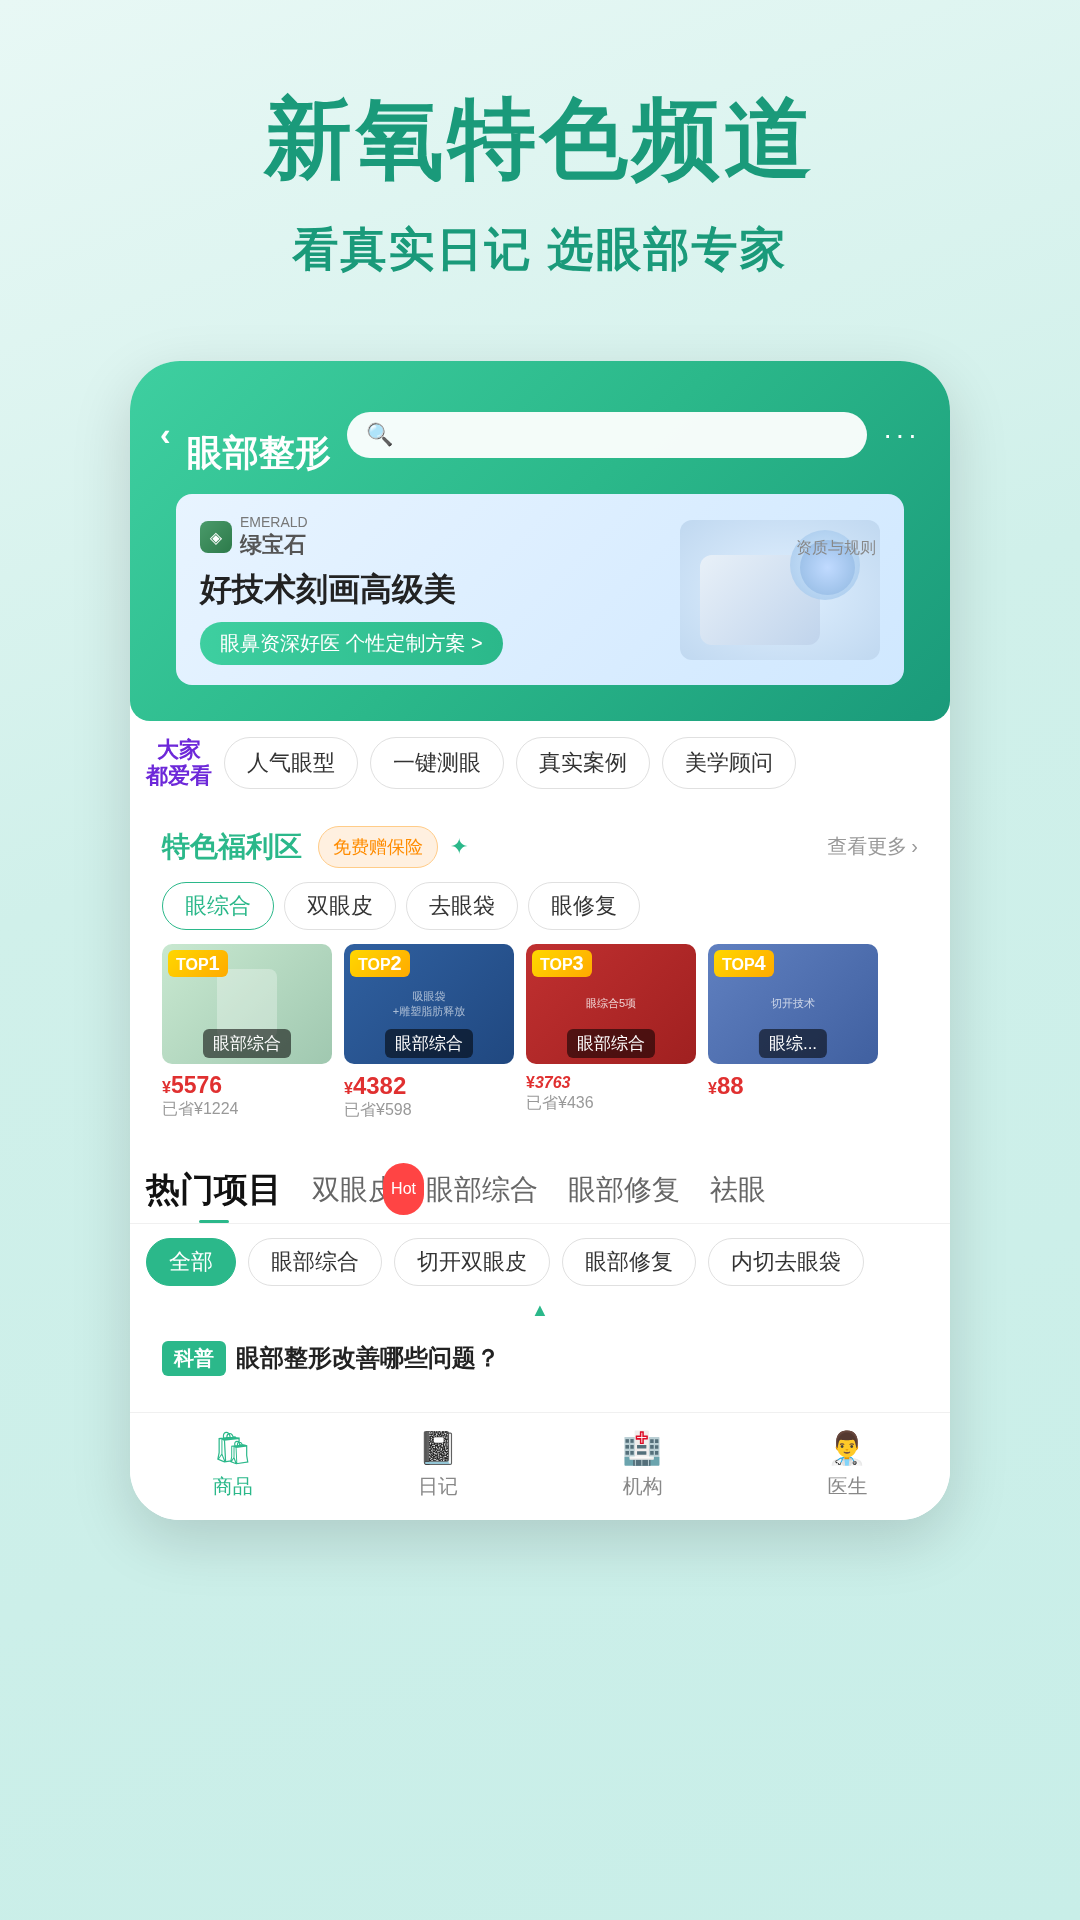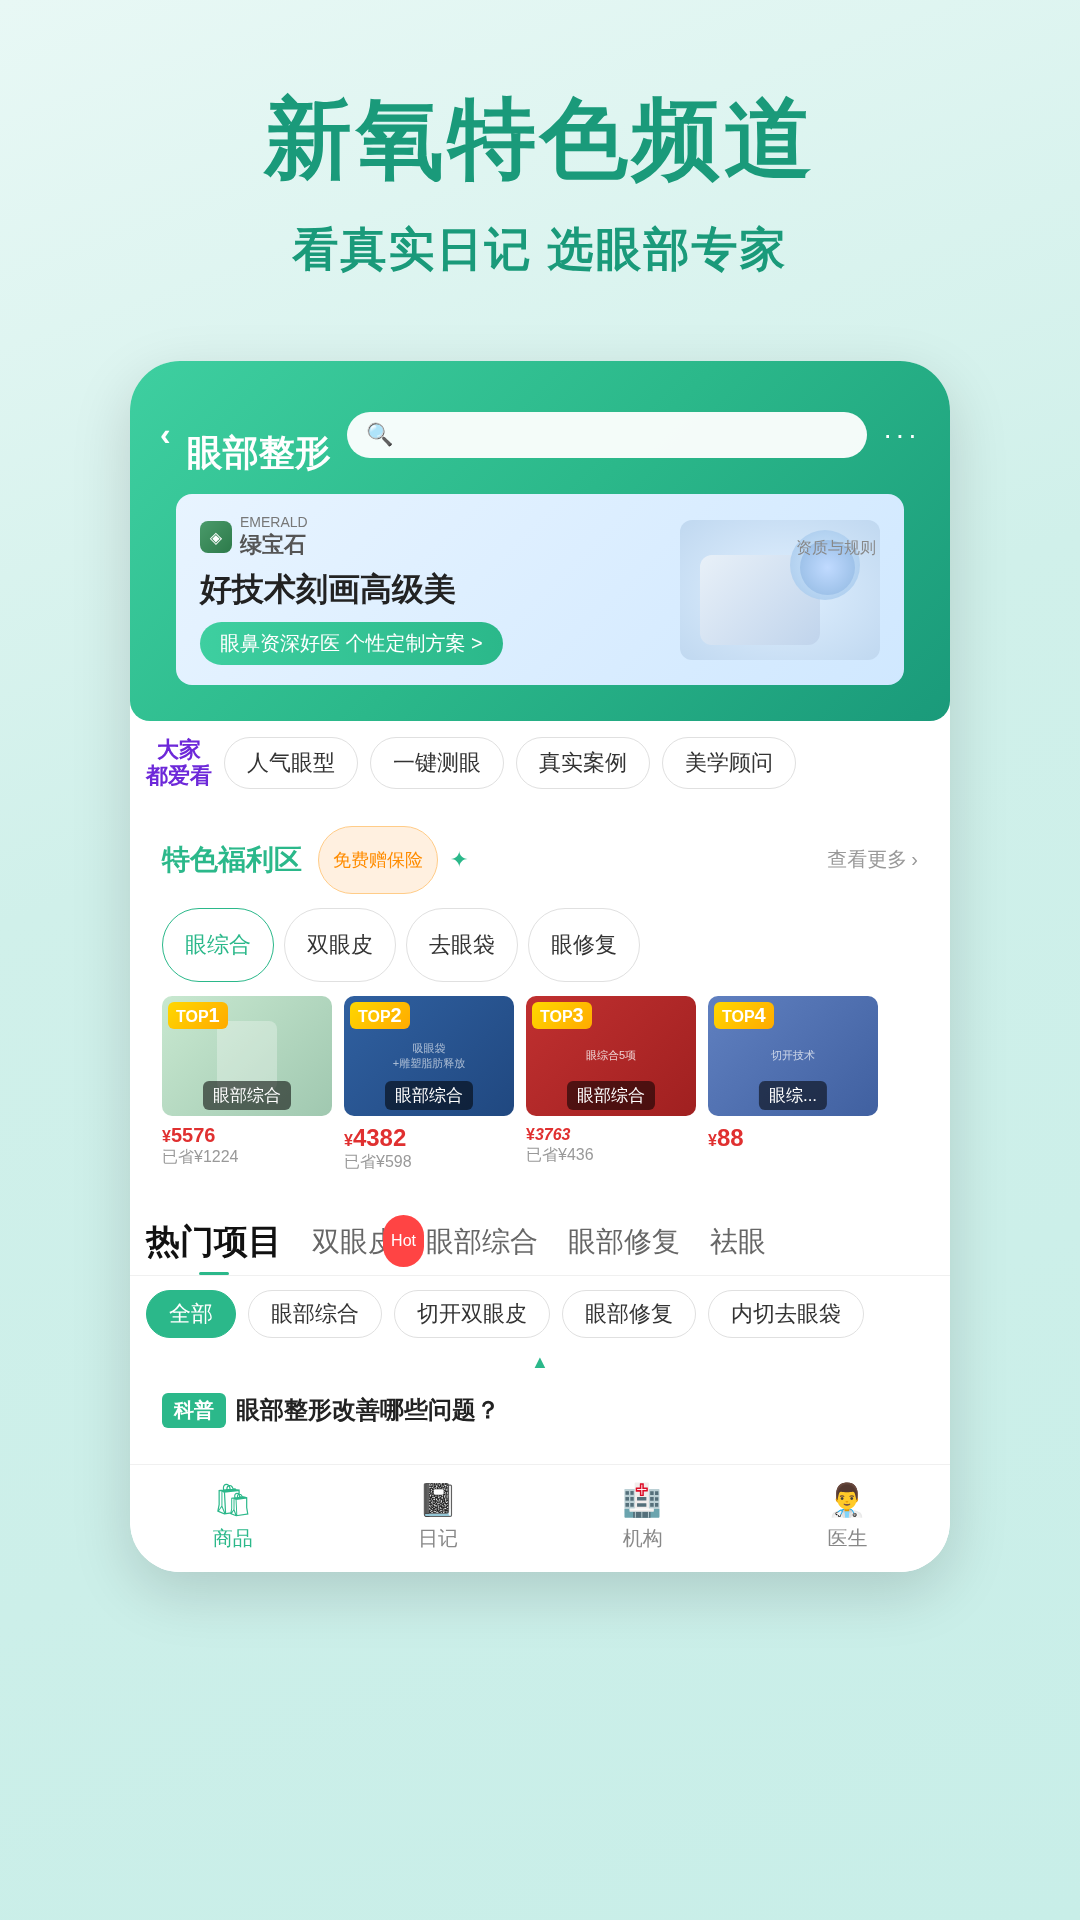--- a/index.html
+++ b/index.html
@@ -204,21 +204,21 @@
     .special-title {
       font-size: 28px;
       font-weight: 800;
       color: #2bb88a;
     }
     .special-badge {
       background: #fff0e0;
       color: #ff8c00;
       border: 1px solid #ffcc88;
       border-radius: 50px;
-      padding: 21px 14px;
+      padding: 8px 14px;
       font-size: 18px;
       margin-left: 8px;
     }
     .special-plus {
       color: #2bb88a;
       font-size: 22px;
       margin-left: 4px;
     }
     .view-more {
       font-size: 20px;
@@ -230,21 +230,21 @@
 
     
     .sub-tabs {
       display: flex;
       gap: 10px;
       margin-bottom: 14px;
     }
     .sub-tab {
       border: 1.5px solid #e0e0e0;
       border-radius: 50px;
-      padding: 21px 22px;
+      padding: 8px 22px;
       font-size: 22px;
       color: #333;
     }
     .sub-tab.active {
       border-color: #2bb88a;
       color: #2bb88a;
     }
 
     
     .product-cards {
@@ -532,21 +532,21 @@
 
         <div class="product-card">
           <div class="product-img product-img-bg1">
             <span class="top-badge">TOP<span class="top-num">1</span></span>
             <div class="product-img-inner" style="flex-direction:column;gap:4px;">
               <div style="width:60px;height:70px;background:rgba(255,255,255,0.3);border-radius:8px;"></div>
             </div>
             <span class="product-category">眼部综合</span>
           </div>
           <div class="product-price">
-            <span style="font-size:16px;">¥</span><span class="price-main" style="font-size:20px;">5576</span>
+            <span style="font-size:16px;">¥</span><span class="price-main" style="font-size:23px;">5576</span>
           </div>
           <div class="product-save">已省¥1224</div>
         </div>
 
         <div class="product-card">
           <div class="product-img product-img-bg2">
             <span class="top-badge">TOP<span class="top-num">2</span></span>
             <div class="product-img-inner" style="font-size:11px;color:rgba(255,255,255,0.6);text-align:center;padding:4px;">
               <div>吸眼袋<br>+雕塑脂肪释放</div>
             </div>

